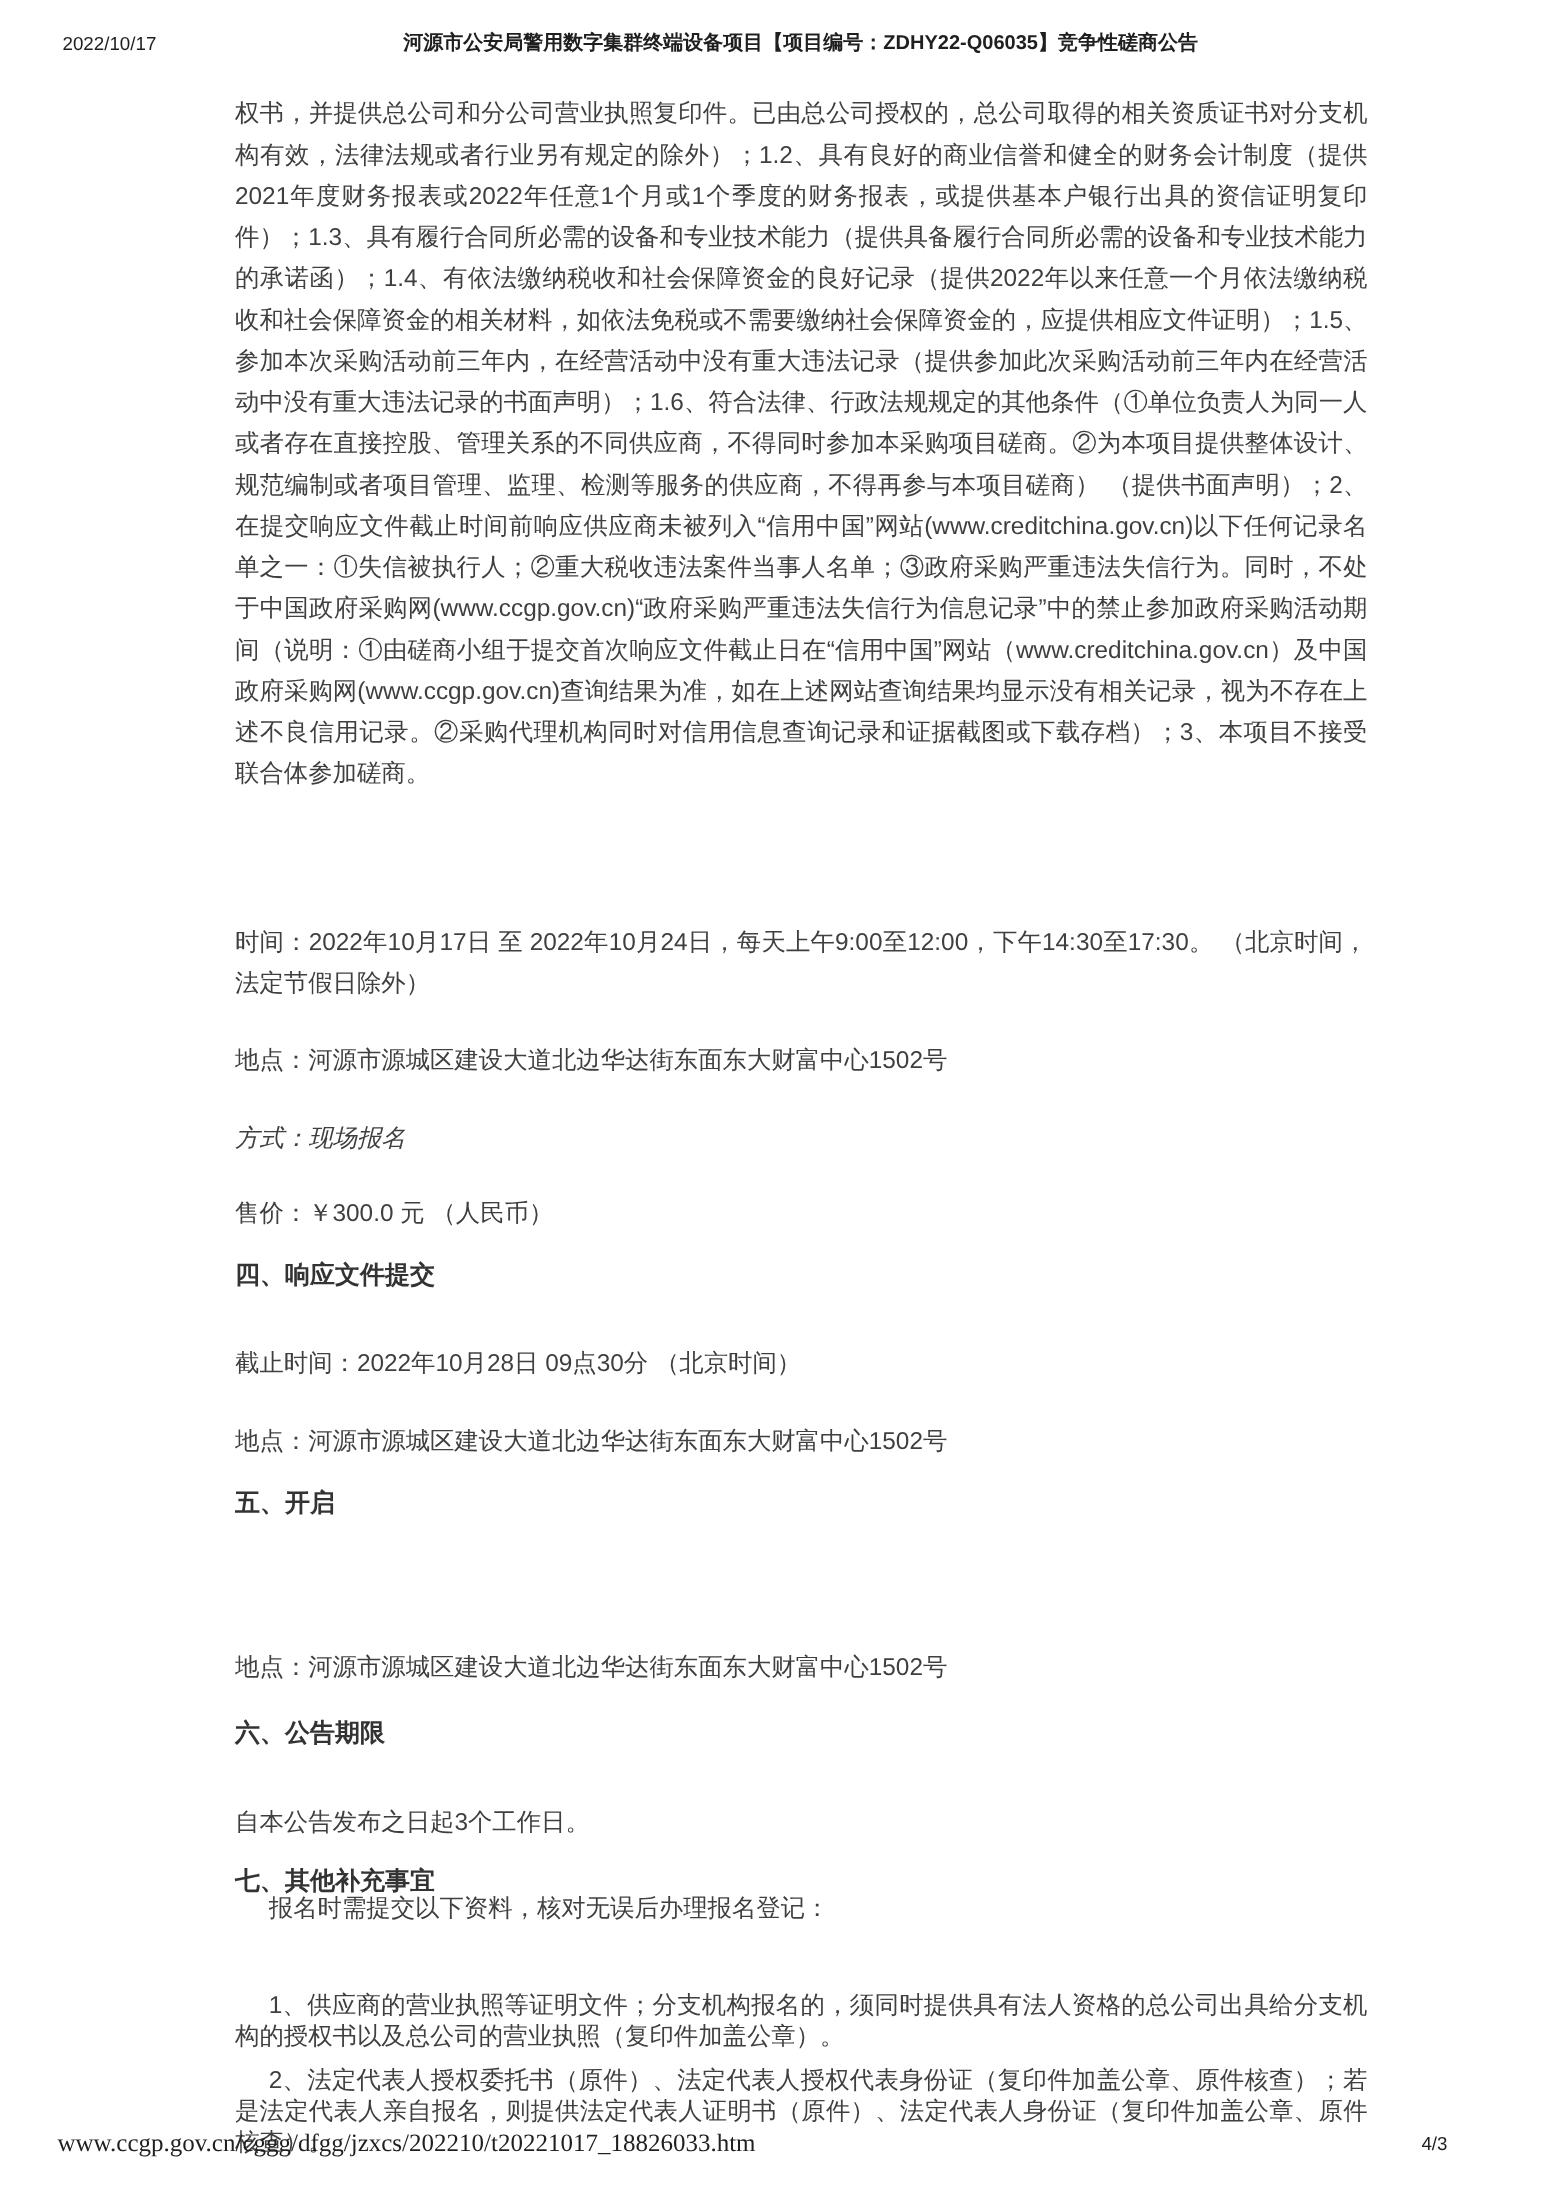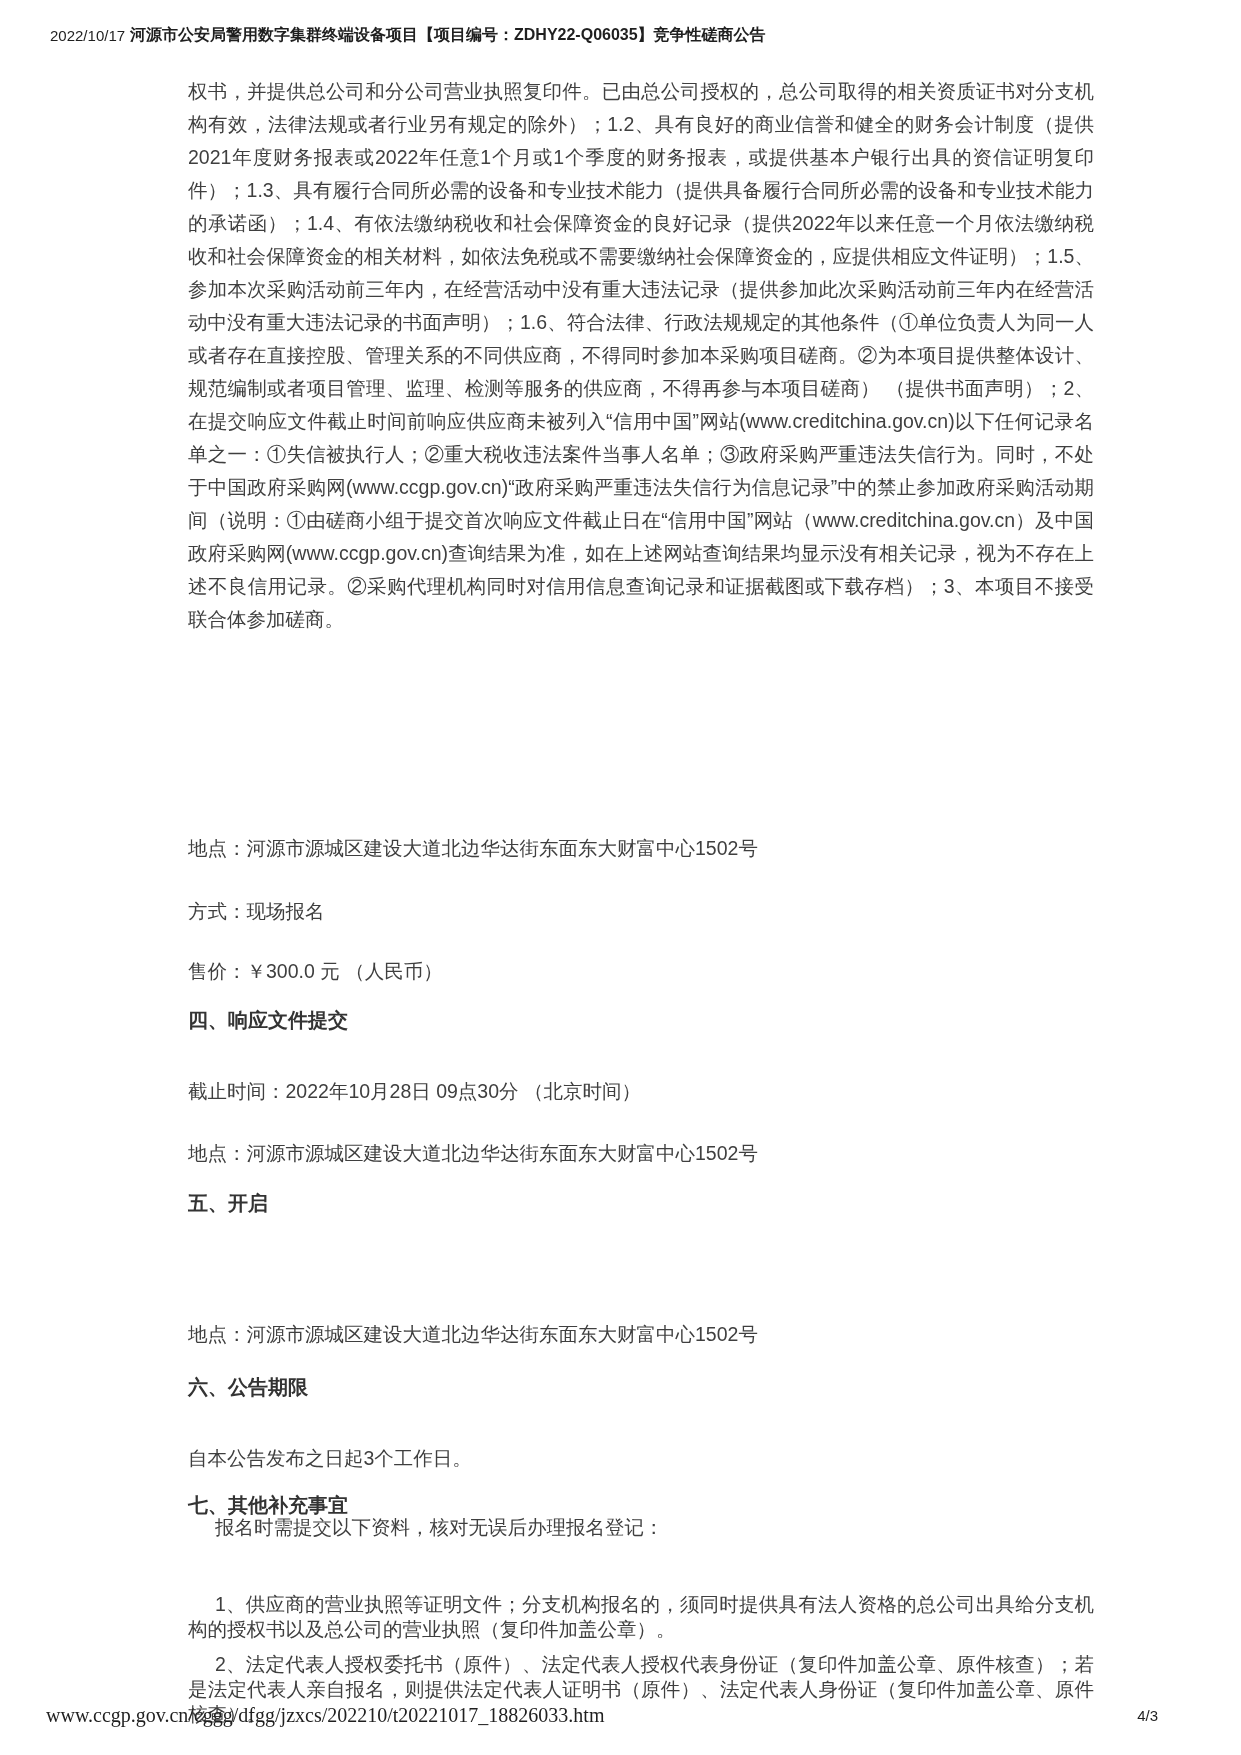--- a/index.html
+++ b/index.html
@@ -22,21 +22,21 @@
     left: 50px;
     font-size: 15px;
     line-height: 19px;
     color: #1f1f1f;
   }
   .print-title {
     position: absolute;
     top: 25px;
     left: 130px;
     right: 55px;
-    text-align: left;
+    text-align: center;
     font-size: 16px;
     line-height: 20px;
     font-weight: bold;
     color: #1f1f1f;
     white-space: nowrap;
   }
   .print-url {
     position: absolute;
     top: 1706px;
     left: 46px;
@@ -75,21 +75,21 @@
   }
   .tight {
     line-height: 25px;
     text-indent: 27px;
   }
   
   .para-main   { top: 63px;  }
   .h-sec3      { top: 669px; }
   .s3-time     { top: 726px; }
   .s3-place    { top: 820px; }
-  .s3-method   { top: 883px; }
+  .s3-method   { top: 883px; font-style: italic; }
   .s3-price    { top: 943px; }
   .h-sec4      { top: 1007px; }
   .s4-deadline { top: 1063px; }
   .s4-place    { top: 1125px; }
   .h-sec5      { top: 1190px; }
   .s5-time     { top: 1246px; }
   .s5-place    { top: 1306px; }
   .h-sec6      { top: 1374px; }
   .s6-period   { top: 1430px; }
   .h-sec7      { top: 1492px; }
@@ -100,20 +100,21 @@
 </head>
 <body>
 
 <div class="page">
 
   <div class="print-date">2022/10/17</div>
   <div class="print-title">河源市公安局警用数字集群终端设备项目【项目编号：ZDHY22-Q06035】竞争性磋商公告</div>
 
   <div class="doc-text para-main">权书，并提供总公司和分公司营业执照复印件。已由总公司授权的，总公司取得的相关资质证书对分支机构有效，法律法规或者行业另有规定的除外）；1.2、具有良好的商业信誉和健全的财务会计制度（提供2021年度财务报表或2022年任意1个月或1个季度的财务报表，或提供基本户银行出具的资信证明复印件）；1.3、具有履行合同所必需的设备和专业技术能力（提供具备履行合同所必需的设备和专业技术能力的承诺函）；1.4、有依法缴纳税收和社会保障资金的良好记录（提供2022年以来任意一个月依法缴纳税收和社会保障资金的相关材料，如依法免税或不需要缴纳社会保障资金的，应提供相应文件证明）；1.5、参加本次采购活动前三年内，在经营活动中没有重大违法记录（提供参加此次采购活动前三年内在经营活动中没有重大违法记录的书面声明）；1.6、符合法律、行政法规规定的其他条件（①单位负责人为同一人或者存在直接控股、管理关系的不同供应商，不得同时参加本采购项目磋商。②为本项目提供整体设计、规范编制或者项目管理、监理、检测等服务的供应商，不得再参与本项目磋商） （提供书面声明）；2、在提交响应文件截止时间前响应供应商未被列入“信用中国”网站(www.creditchina.gov.cn)以下任何记录名单之一：①失信被执行人；②重大税收违法案件当事人名单；③政府采购严重违法失信行为。同时，不处于中国政府采购网(www.ccgp.gov.cn)“政府采购严重违法失信行为信息记录”中的禁止参加政府采购活动期间（说明：①由磋商小组于提交首次响应文件截止日在“信用中国”网站（www.creditchina.gov.cn）及中国政府采购网(www.ccgp.gov.cn)查询结果为准，如在上述网站查询结果均显示没有相关记录，视为不存在上述不良信用记录。②采购代理机构同时对信用信息查询记录和证据截图或下载存档）；3、本项目不接受联合体参加磋商。</div>
 
+  <div class="doc-text s3-time">时间：2022年10月17日 至 2022年10月24日，每天上午9:00至12:00，下午14:30至17:30。 （北京时间，法定节假日除外）</div>
   <div class="doc-text s3-place">地点：河源市源城区建设大道北边华达街东面东大财富中心1502号</div>
   <div class="doc-text s3-method">方式：现场报名</div>
   <div class="doc-text s3-price">售价：￥300.0 元 （人民币）</div>
 
   <div class="heading h-sec4">四、响应文件提交</div>
   <div class="doc-text s4-deadline">截止时间：2022年10月28日 09点30分 （北京时间）</div>
   <div class="doc-text s4-place">地点：河源市源城区建设大道北边华达街东面东大财富中心1502号</div>
 
   <div class="heading h-sec5">五、开启</div>
   <div class="doc-text s5-place">地点：河源市源城区建设大道北边华达街东面东大财富中心1502号</div>

